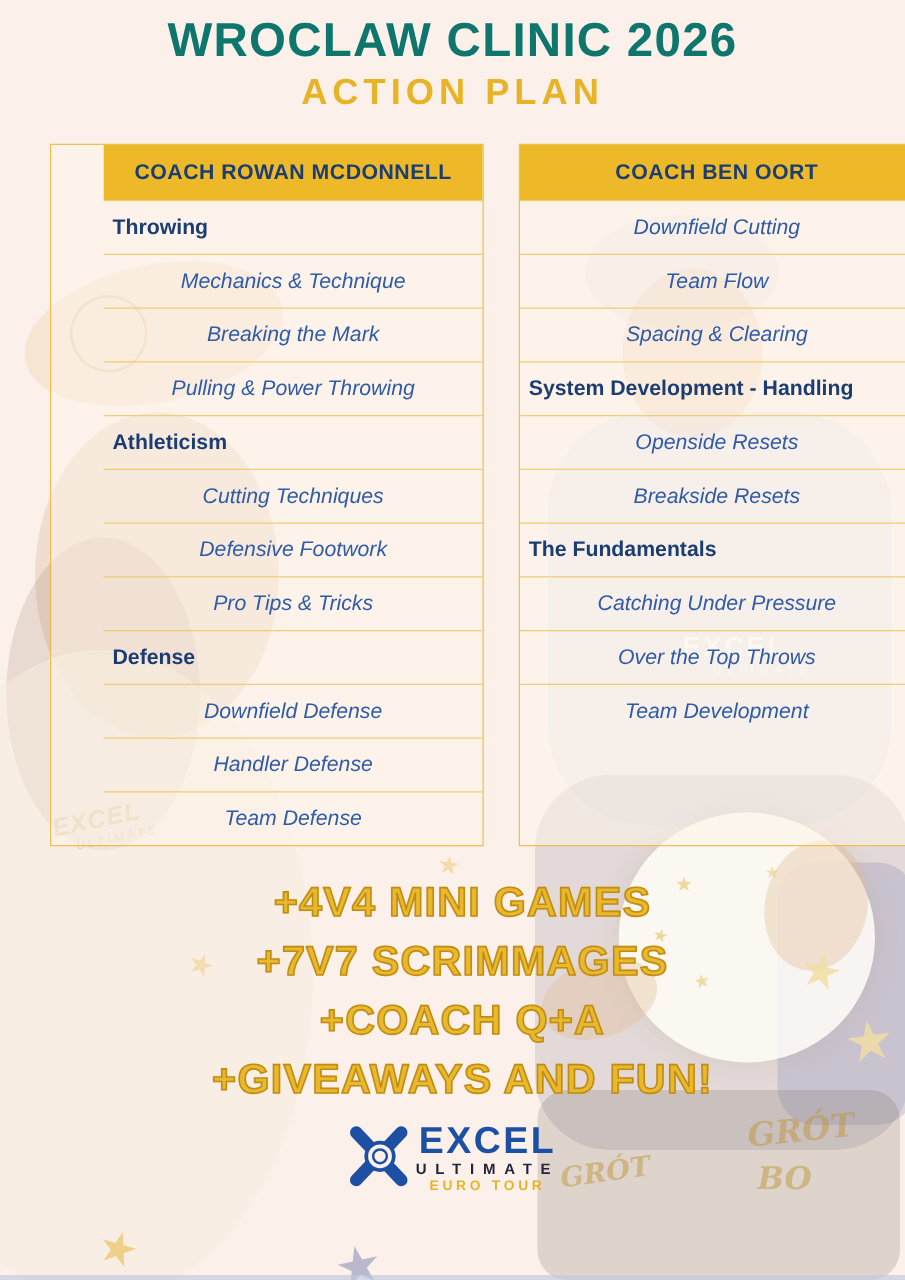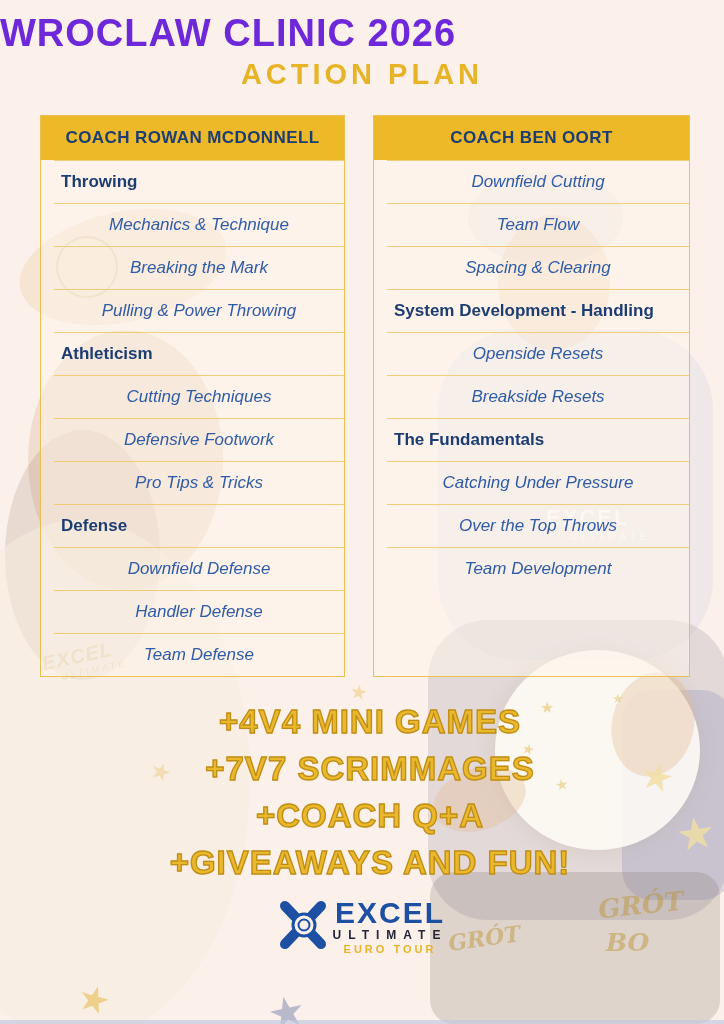--- a/index.html
+++ b/index.html
@@ -30,48 +30,47 @@
   .wm-shirt-white .l1{font-size:22px; font-weight:bold; letter-spacing:2px;}
   .wm-shirt-white .l2{font-size:10px; letter-spacing:4px; margin-left:24px; color:rgba(255,255,255,.8);}
   .wm-shirt-gold{
     position:absolute; left:42px; top:640px; width:120px; transform:rotate(-12deg);
     color:rgba(205,170,105,.45);
   }
   .wm-shirt-gold .l1{font-size:20px; font-weight:bold; font-style:italic; letter-spacing:1px;}
   .wm-shirt-gold .l2{font-size:9px; letter-spacing:3px; margin-left:16px; font-style:italic;}
   
   .title{
-    position:absolute; top:12px; left:0; width:100%; text-align:left;
-    font-size:38px; font-weight:bold; color:#6d28d9; letter-spacing:1px;
+    position:absolute; top:12px; left:0; width:100%; text-align:center;
+    font-size:38px; font-weight:bold; color:#0f766e; letter-spacing:1px;
   }
   .subtitle{
     position:absolute; top:58px; left:0; width:100%; text-align:center;
     font-size:29px; font-weight:bold; color:#e8b427; letter-spacing:4px;
   }
   
   .tables{
     position:absolute; left:40px; top:115px; width:650px;
     display:flex; gap:28px;
   }
   .sched{
     border:1px solid rgba(233,183,55,.85);
     background:rgba(253,244,234,.55);
     flex:0 0 auto;
   }
-  .sched.left{width:303px;}
+  .sched.left{width:303px;padding-left:42px;}
   .sched.right{width:315px;}
   .sched-header{
     background:#edb929; color:#1c3d72; font-weight:bold; text-align:center;
     height:44px; line-height:44px; font-size:17px; letter-spacing:.4px;
   }
   .row{
     height:42px; display:flex; align-items:center;
     border-top:1px solid rgba(238,201,105,.9);
     font-size:17px;
-    margin-left:13px;
   }
   .row.section{font-weight:bold; color:#1c3d72; padding-left:7px;}
   .row.item{justify-content:center; color:#2f5ba7; font-weight:500;font-style:italic;}
   
   .extras{
     position:absolute; top:698px; left:8px; width:100%; text-align:center;
   }
   .extra-line{
     font-size:33px; font-weight:bold; color:#e9b82d; letter-spacing:1px;
     line-height:47px;

